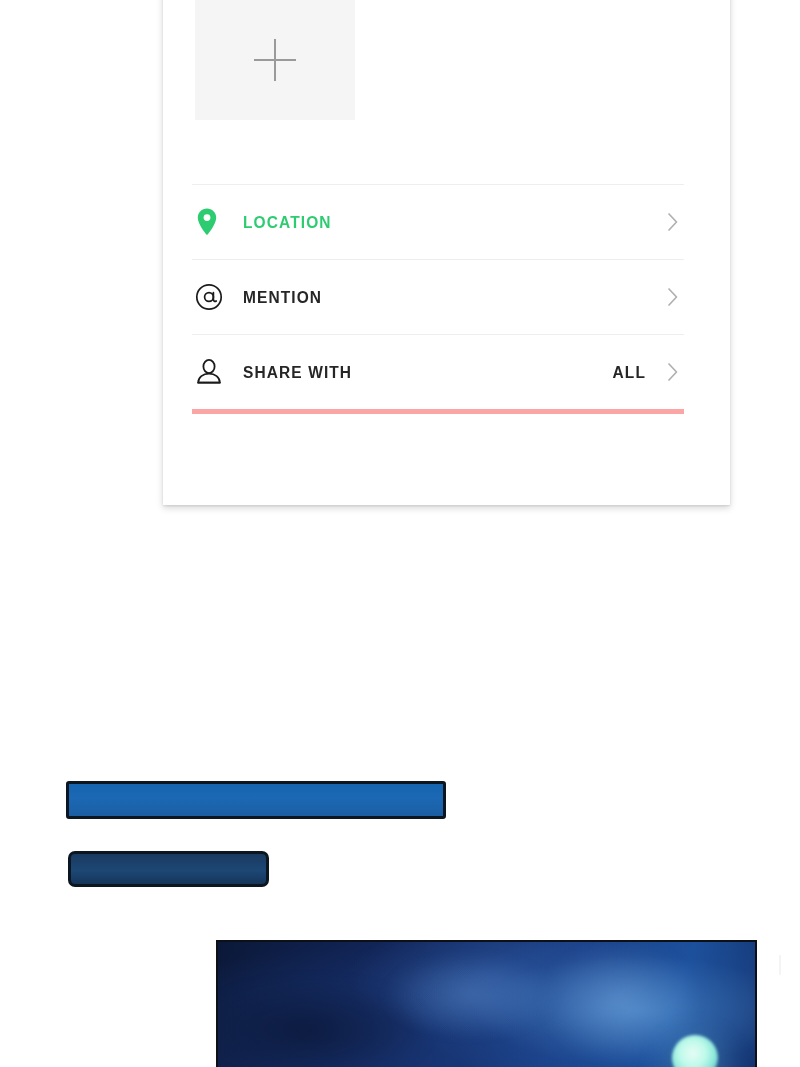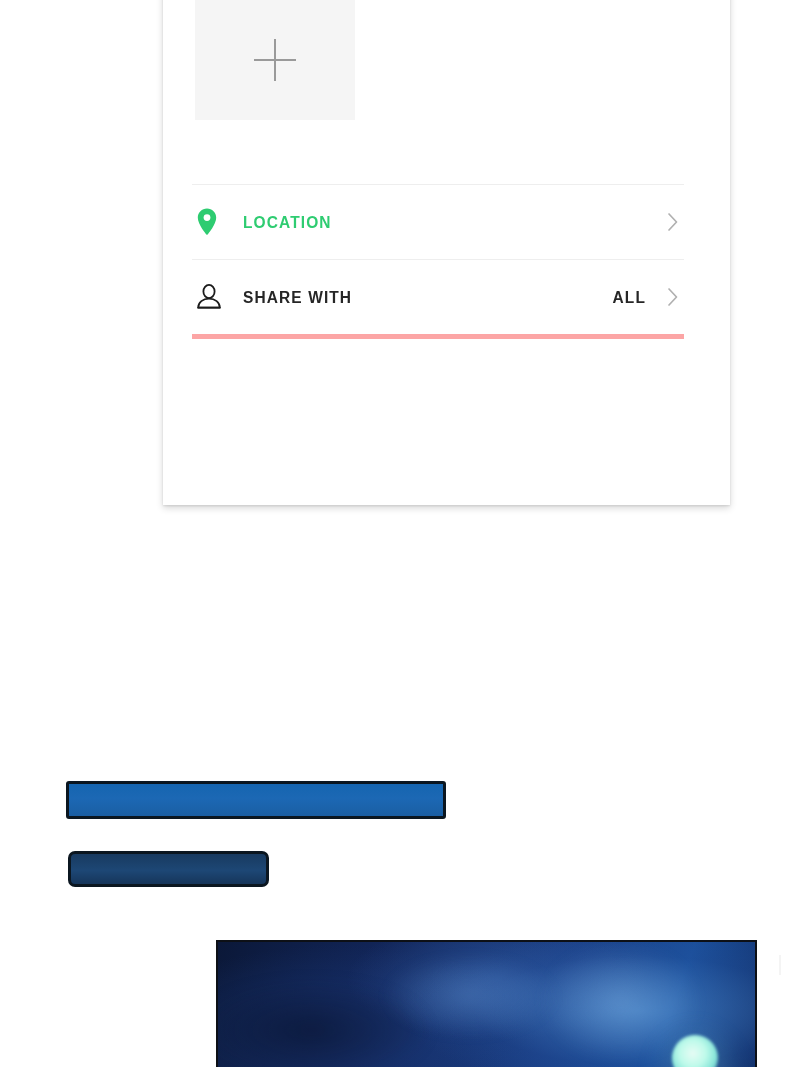--- a/index.html
+++ b/index.html
@@ -230,20 +230,35 @@
         </svg>
       </span>
       <span class="row-label accent">LOCATION</span>
       <span class="chevron">
         <svg width="14" height="22" viewBox="0 0 14 22">
           <path d="M3 3 L10.5 11 L3 19" fill="none" stroke="#b0b0b0" stroke-width="1.7" stroke-linecap="round" stroke-linejoin="round"></path>
         </svg>
       </span>
     </div>
 
+    <div class="option-row">
+      <span class="row-icon">
+        <svg width="28" height="28" viewBox="0 0 28 28">
+          <circle cx="14" cy="14" r="12.2" fill="none" stroke="#1b1b1b" stroke-width="1.7"></circle>
+          <circle cx="14" cy="14" r="4.4" fill="none" stroke="#1b1b1b" stroke-width="1.7"></circle>
+          <path d="M18.4 9.6 L18.4 16.2 C18.4 18.2 20 19 21.2 18" fill="none" stroke="#1b1b1b" stroke-width="1.7" stroke-linecap="round"></path>
+        </svg>
+      </span>
+      <span class="row-label">MENTION</span>
+      <span class="chevron">
+        <svg width="14" height="22" viewBox="0 0 14 22">
+          <path d="M3 3 L10.5 11 L3 19" fill="none" stroke="#b0b0b0" stroke-width="1.7" stroke-linecap="round" stroke-linejoin="round"></path>
+        </svg>
+      </span>
+    </div>
 
     <div class="option-row last">
       <span class="row-icon">
         <svg width="28" height="30" viewBox="0 0 28 30">
           <ellipse cx="14" cy="9.5" rx="5.6" ry="6.6" fill="none" stroke="#1b1b1b" stroke-width="1.8"></ellipse>
           <path d="M3.2 25.6 C3.2 20.4 8.0 16.6 14 16.6 C20 16.6 24.8 20.4 24.8 25.6 Z" fill="none" stroke="#1b1b1b" stroke-width="1.8" stroke-linejoin="round"></path>
           <line x1="3.2" y1="25.7" x2="24.8" y2="25.7" stroke="#1b1b1b" stroke-width="1.8" stroke-linecap="round"></line>
         </svg>
       </span>
       <span class="row-label">SHARE WITH</span>

